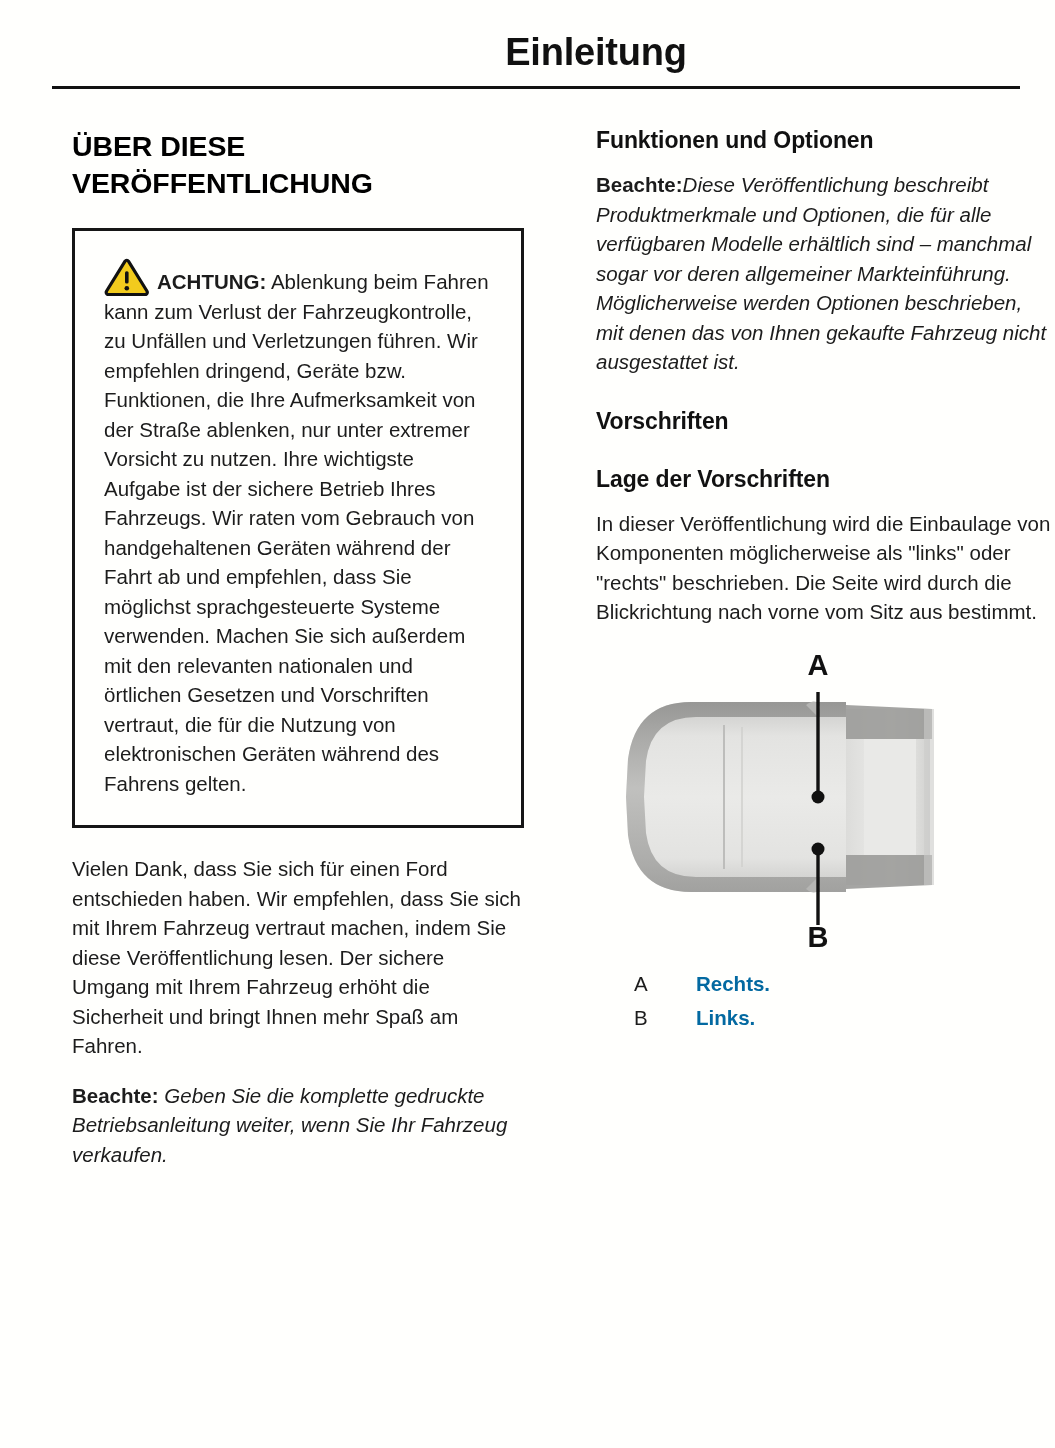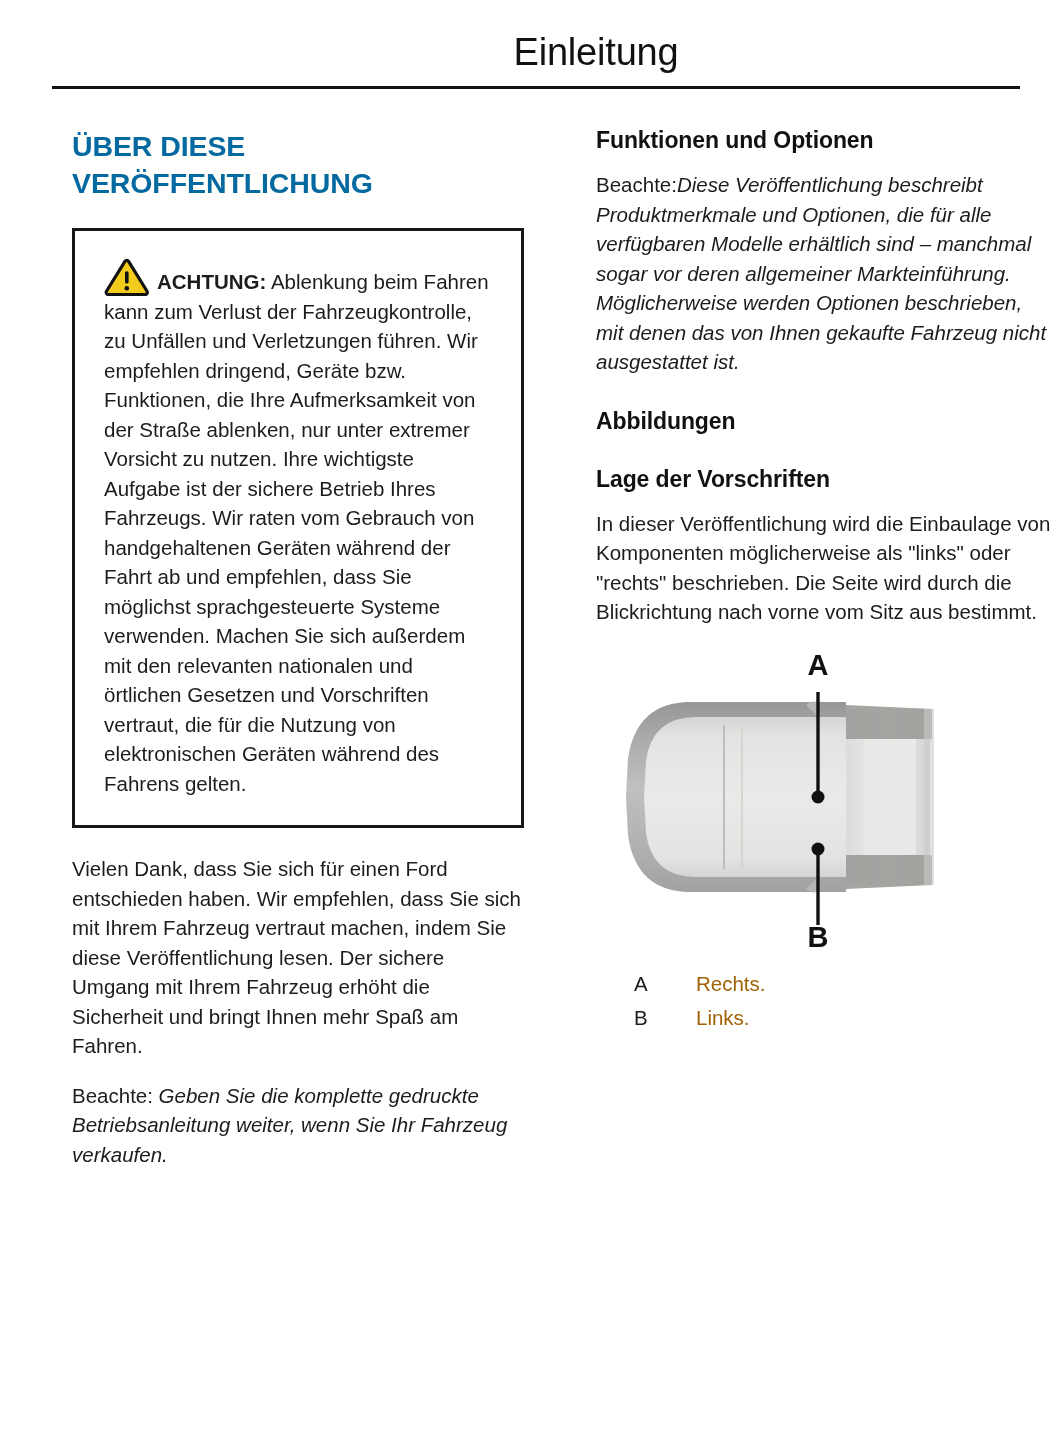--- a/index.html
+++ b/index.html
@@ -20,21 +20,21 @@
   
   .page-header {
     position: absolute;
     left: 52px;
     top: 28px;
     width: 968px;
     height: 56px;
   }
   .page-header .chapter-title {
     font-size: 38px;
-    font-weight: normal;
+    font-weight: bold;
     letter-spacing: -0.2px;
     text-align: center;
     padding-left: 120px;
     line-height: 48px;
     color: #111111;
   }
   .header-rule {
     position: absolute;
     left: 52px;
     top: 86px;
@@ -57,21 +57,21 @@
     width: 456px;
   }
 
   
   h1.sec-title {
     font-size: 28.5px;
     font-weight: bold;
     line-height: 37px;
     margin: 0 0 26px 0;
     letter-spacing: -0.1px;
-    color: #0369a1;
+    color: #000000;
   }
   h2.sub-title {
     font-size: 23px;
     font-weight: bold;
     line-height: 28px;
     margin: 0 0 16px 0;
     letter-spacing: -0.1px;
     color: #111111;
   }
   h2.sub-title.spaced { margin-top: 30px; }
@@ -84,21 +84,21 @@
   }
   p.note {
     font-size: 20.5px;
     line-height: 29.5px;
     margin: 0 0 18px 0;
     font-style: italic;
     color: #1c1c1c;
   }
   p.note .lead {
     font-style: normal;
-    font-weight: normal;
+    font-weight: bold;
   }
 
   
   .warning-box {
     border: 3px solid #161616;
     padding: 12px 14px 12px 14px;
     margin-bottom: 26px;
     background: #fffffd;
   }
   .warning-box p {
@@ -130,21 +130,21 @@
   
   .legend {
     margin-top: 20px;
     margin-left: 38px;
     font-size: 20.5px;
     line-height: 34px;
     border-collapse: collapse;
   }
   .legend td { padding: 0; vertical-align: top; }
   .legend td.key { width: 62px; color: #1c1c1c; }
-  .legend td.val { color: #a16207; }
+  .legend td.val { color: #0369a1; font-weight: bold; }
 
   
   .page-number {
     position: absolute;
     left: 0;
     top: 1338px;
     width: 1055px;
     text-align: center;
     font-size: 20px;
     color: #1c1c1c;
@@ -185,21 +185,21 @@
 
   </div>
 
   <div class="col-right">
 
     <h2 class="sub-title">Funktionen und Optionen</h2>
     <p class="note">
       <span class="lead">Beachte:</span><span>Diese Veröffentlichung beschreibt Produktmerkmale und Optionen, die für alle verfügbaren Modelle erhältlich sind – manchmal sogar vor deren allgemeiner Markteinführung. Möglicherweise werden Optionen beschrieben, mit denen das von Ihnen gekaufte Fahrzeug nicht ausgestattet ist.</span>
     </p>
 
-    <h2 class="sub-title spaced">Abbildungen</h2>
+    <h2 class="sub-title spaced">Vorschriften</h2>
 
     <h2 class="sub-title spaced">Lage der Vorschriften</h2>
     <p class="body">In dieser Veröffentlichung wird die Einbaulage von Komponenten möglicherweise als "links" oder "rechts" beschrieben.  Die Seite wird durch die Blickrichtung nach vorne vom Sitz aus bestimmt.</p>
 
     <div class="figure">
       <svg width="456" height="300" viewBox="0 0 456 300" xmlns="http://www.w3.org/2000/svg">
         <defs>
           <linearGradient id="bodyGrad" x1="0" y1="0" x2="0" y2="1">
             <stop offset="0%" stop-color="#c9c9c7"></stop>
             <stop offset="18%" stop-color="#e3e3e1"></stop>

